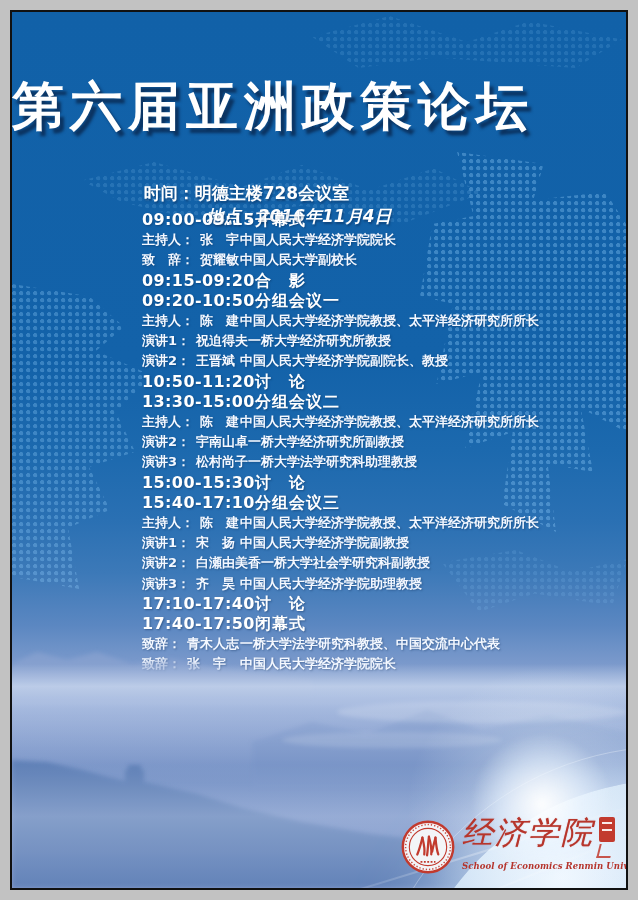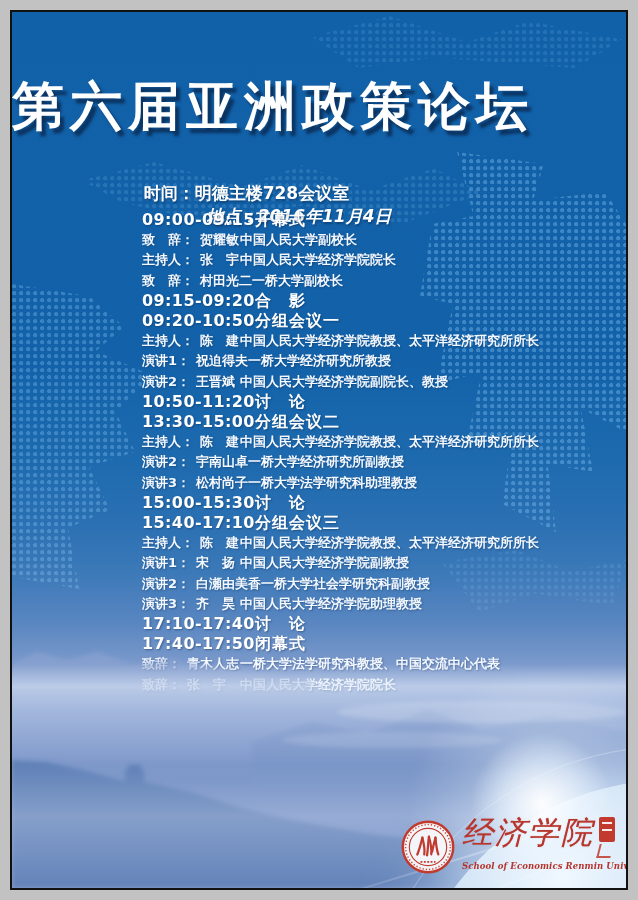--- a/index.html
+++ b/index.html
@@ -113,23 +113,22 @@
 
   <div class="title">第六届亚洲政策论坛</div>
 
   <div class="info">
     <span class="pair"><span>时间：</span><span>明德主楼728会议室</span></span>
     <span class="pair"><span>地点：</span><span>2016年11月4日</span></span>
   </div>
 
   <div class="agenda" id="agenda">
       <div class="t-row"><span class="t-time">09:00-09:15</span><span class="t-title">开幕式</span></div>
+      <div class="s-row"><span class="rn"><span class="s-role">主持人：</span><span class="s-name">张　宇</span></span><span class="s-affil">中国人民大学经济学院院长</span></div>
       <div class="s-row"><span class="rn"><span class="s-role">致　辞：</span><span class="s-name">贺耀敏</span></span><span class="s-affil">中国人民大学副校长</span></div>
-      <div class="s-row"><span class="rn"><span class="s-role">主持人：</span><span class="s-name">张　宇</span></span><span class="s-affil">中国人民大学经济学院院长</span></div>
-      <div class="s-row"><span class="rn"><span class="s-role">致　辞：</span><span class="s-name">村田光二</span></span><span class="s-affil">一桥大学副校长</span></div>
       <div class="t-row"><span class="t-time">09:15-09:20</span><span class="t-title">合　影</span></div>
       <div class="t-row"><span class="t-time">09:20-10:50</span><span class="t-title">分组会议一</span></div>
       <div class="s-row"><span class="rn"><span class="s-role">主持人：</span><span class="s-name">陈　建</span></span><span class="s-affil">中国人民大学经济学院教授、太平洋经济研究所所长</span></div>
       <div class="s-row"><span class="rn"><span class="s-role">演讲1：</span><span class="s-name">祝迫得夫</span></span><span class="s-affil">一桥大学经济研究所教授</span></div>
       <div class="s-row"><span class="rn"><span class="s-role">演讲2：</span><span class="s-name">王晋斌</span></span><span class="s-affil">中国人民大学经济学院副院长、教授</span></div>
       <div class="t-row"><span class="t-time">10:50-11:20</span><span class="t-title">讨　论</span></div>
       <div class="t-row"><span class="t-time">13:30-15:00</span><span class="t-title">分组会议二</span></div>
       <div class="s-row"><span class="rn"><span class="s-role">主持人：</span><span class="s-name">陈　建</span></span><span class="s-affil">中国人民大学经济学院教授、太平洋经济研究所所长</span></div>
       <div class="s-row"><span class="rn"><span class="s-role">演讲2：</span><span class="s-name">宇南山卓</span></span><span class="s-affil">一桥大学经济研究所副教授</span></div>
       <div class="s-row"><span class="rn"><span class="s-role">演讲3：</span><span class="s-name">松村尚子</span></span><span class="s-affil">一桥大学法学研究科助理教授</span></div>

